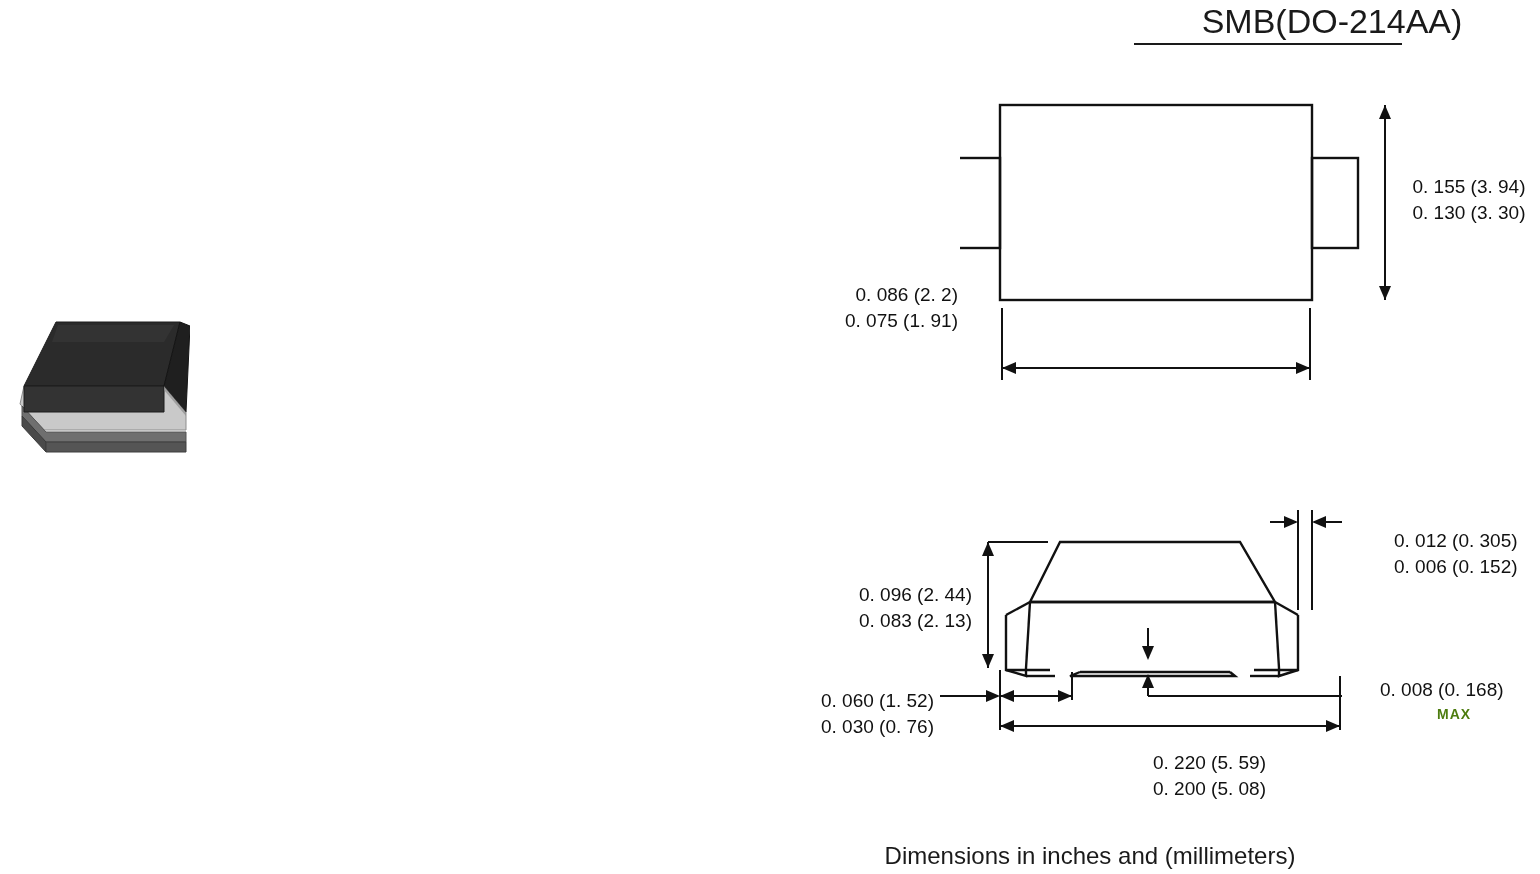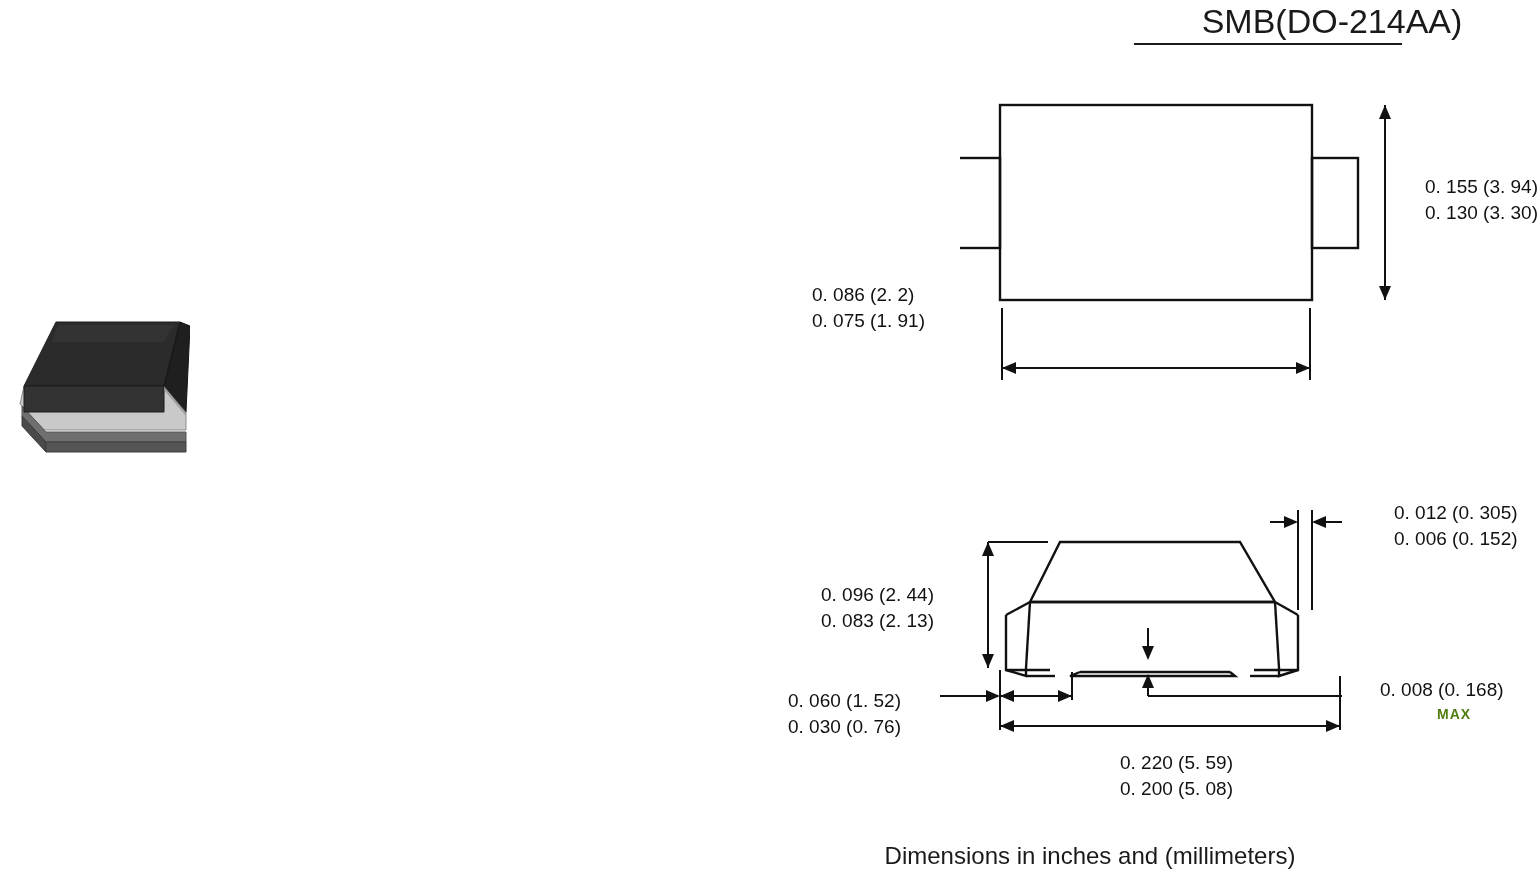--- a/index.html
+++ b/index.html
@@ -36,21 +36,21 @@
     top: 43px;
     width: 268px;
     height: 2px;
     background: #1a1a1a;
   }
   .dim {
     position: absolute;
     font-size: 19px;
     color: #111111;
     white-space: nowrap;
-    text-align: left;
+    text-align: right;
     line-height: 1.28;
   }
   .dim .num {
     display: block;
     padding: 1px 2px;
   }
   .dim .rule {
     height: 2px;
     background: #111111;
     margin: 1px 0;
@@ -144,21 +144,21 @@
     <polygon points="42,288 56,282 56,294" fill="#111111"></polygon>
     <polygon points="350,288 336,282 336,294" fill="#111111"></polygon>
   </svg>
 
   <div class="dim" style="left:810px; top:282px; width:150px;">
     <span class="num">0. 086 (2. 2)</span>
     <span class="rule"></span>
     <span class="num">0. 075 (1. 91)</span>
   </div>
 
-  <div class="dim" style="left:1398px; top:174px; width:142px; text-align:right;">
+  <div class="dim" style="left:1398px; top:174px; width:142px; text-align:center;">
     <span class="num">0. 155 (3. 94)</span>
     <span class="rule"></span>
     <span class="num">0. 130 (3. 30)</span>
   </div>
 
 
   <svg style="position:absolute; left:930px; top:500px;" width="480" height="290" viewBox="0 0 480 290">
     <g stroke="#111111" stroke-width="2.4" fill="none">
 
       <path d="M 100 102 L 130 42 L 310 42 L 345 102 Z"></path>
@@ -228,21 +228,21 @@
     <span class="rule"></span>
     <span class="num">0. 030 (0. 76)</span>
   </div>
 
   <div class="dim" style="left:1118px; top:750px; width:150px;">
     <span class="num">0. 220 (5. 59)</span>
     <span class="rule"></span>
     <span class="num">0. 200 (5. 08)</span>
   </div>
 
-  <div class="dim" style="left:1392px; top:500px; width:148px; text-align:left;">
+  <div class="dim" style="left:1392px; top:528px; width:148px; text-align:left;">
     <span class="num">0. 012 (0. 305)</span>
     <span class="rule"></span>
     <span class="num">0. 006 (0. 152)</span>
   </div>
 
   <div class="plain" style="left:1380px; top:678px;">0. 008 (0. 168)</div>
   <div class="max-label" style="left:1437px; top:706px;">MAX</div>
 
   <div class="caption">Dimensions in inches and (millimeters)</div>
 

